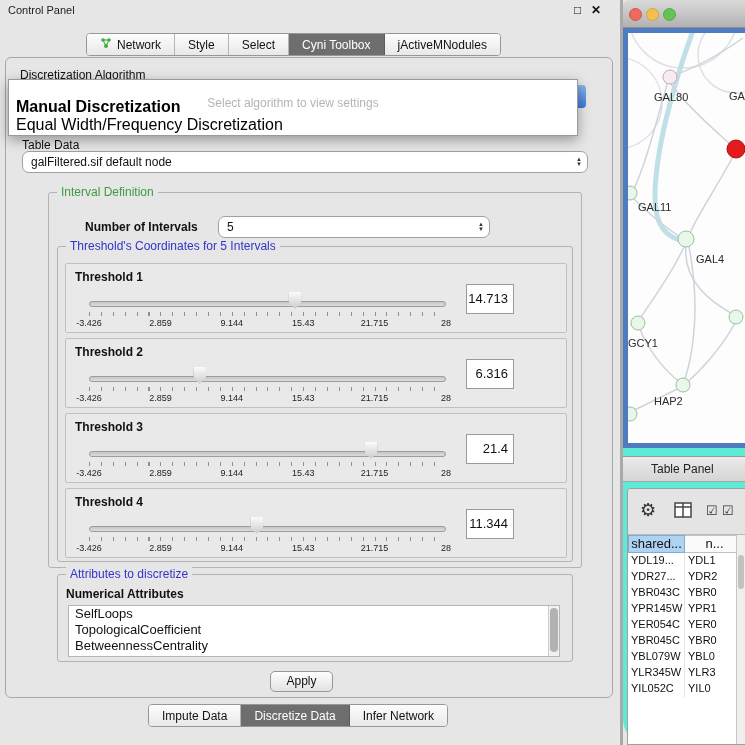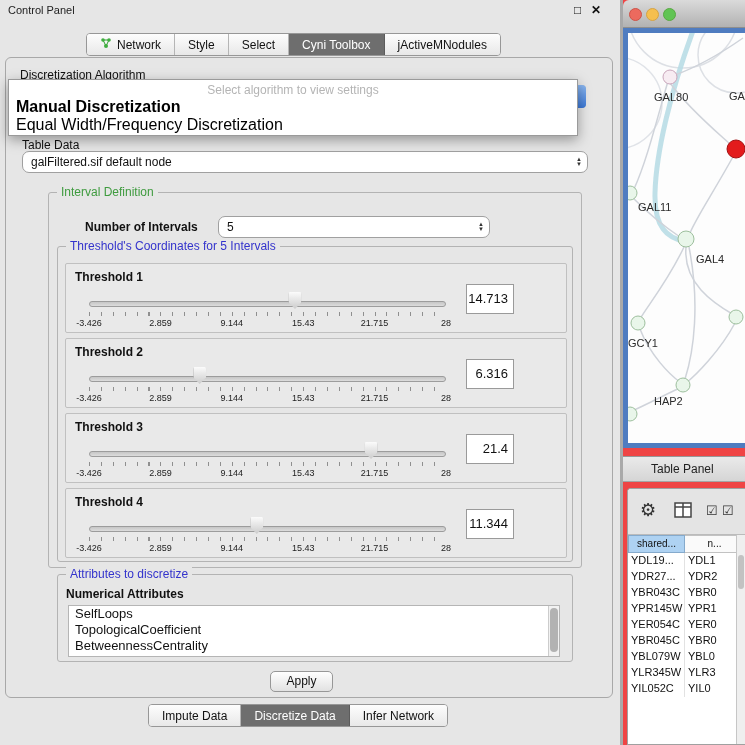--- a/index.html
+++ b/index.html
@@ -32,21 +32,21 @@
   .algo-label { position:absolute; left:20px; top:68px; font-size:12px; z-index:1; }
   .algo-field { position:absolute; left:20px; top:85px; width:566px; height:23px; background:#fff;
                 border:1px solid #a0a0a0; border-radius:4px; z-index:1; }
   .algo-cap { position:absolute; left:560px; top:85px; width:26px; height:23px; z-index:2;
               border-radius:0 4px 4px 0; background:linear-gradient(#8ab6f0,#3c79d8);
               display:flex; flex-direction:column; align-items:center; justify-content:center;
               color:#fff; font-size:6px; line-height:6px; }
 
   .algo-menu { position:absolute; left:8px; top:79px; width:570px; height:57px; background:#fff;
                border:1px solid #9a9a9a; box-shadow:0 4px 12px rgba(0,0,0,0.35); z-index:10; }
-  .menu-placeholder { text-align:center; color:#b4b4b4; font-size:12px; padding-top:3px; height:17px; }
+  .menu-placeholder { text-align:center; color:#b4b4b4; font-size:12px; padding-top:16px; height:17px; }
   .menu-item { font-size:16px; padding:1px 0 1px 7px; color:#000; height:18px; }
   .menu-item.bold { font-weight:bold; }
 
   .field-label { position:absolute; font-size:12px; }
   #table-data-label { left:22px; top:138px; }
 
   .combo { position:absolute; height:22px; background:#fff; border:1px solid #a0a0a0; border-radius:7px;
            display:flex; align-items:center; font-size:12px; }
   #table-data-combo { left:22px; top:151px; width:566px; }
   #intervals-combo { left:218px; top:216px; width:272px; }
@@ -89,21 +89,21 @@
   .attr-thumb { position:absolute; left:1px; top:2px; width:8px; height:44px; background:#b2b2b2; border-radius:4px; }
 
   .apply-btn { position:absolute; left:270px; top:671px; width:63px; height:21px; border:1px solid #979797;
                border-radius:5px; background:linear-gradient(#fefefe,#e2e2e2); font-size:12px;
                text-align:center; line-height:19px; }
 
   
   #divider { position:absolute; left:620px; top:0; width:3px; height:745px; background:#a9a9a9; }
 
   
-  #right-panel { position:absolute; left:623px; top:0; width:122px; height:745px; background:#ef4444; }
+  #right-panel { position:absolute; left:623px; top:0; width:122px; height:745px; background:#5eead4;border-radius:26px; }
 
   .mac-titlebar { position:absolute; left:0; top:0; width:100%; height:28px;
                   background:linear-gradient(#dadada,#b2b2b2); border-bottom:1px solid #8e8e8e;
                   border-top-left-radius:6px; }
   .light { position:absolute; top:8px; width:13px; height:13px; border-radius:50%; }
   .light.red { left:6px; background:#ec6a5e; border:1px solid #ce5247; }
   .light.yellow { left:23px; background:#f5bf4f; border:1px solid #d6a343; }
   .light.green { left:40px; background:#61c454; border:1px solid #58a942; }
 
   .net-frame { position:absolute; left:0; top:28px; width:122px; height:420px;
@@ -114,21 +114,21 @@
             font-size:12px; color:#222; line-height:25px; padding-left:28px; }
 
   .tp-body { position:absolute; left:4px; top:488px; width:118px; height:257px; background:#fff;
              border:1px solid #a0a0a0; border-right:none; border-top-left-radius:4px; overflow:hidden; }
   .tp-toolbar { position:absolute; left:0; top:0; width:100%; height:46px; background:#e4e4e4; border-bottom:1px solid #bbb; }
   .gear { position:absolute; left:12px; top:10px; font-size:18px; color:#333; }
   .cols-icon { position:absolute; left:46px; top:13px; }
   .cbx { position:absolute; top:14px; font-size:13px; color:#333; }
   .cbx.one { left:78px; } .cbx.two { left:94px; }
 
-  .thead { position:absolute; left:0; top:46px; width:100%; height:18px; display:flex; font-size:10px; }
+  .thead { position:absolute; left:0; top:46px; width:100%; height:18px; display:flex; font-size:13px; }
   .thc1 { width:57px; background:#aed2f2; border:1px solid #85aacc; text-align:center; line-height:16px; overflow:hidden; }
   .thc2 { flex:1; background:#fafafa; border:1px solid #c2c2c2; border-left:none; text-align:center; line-height:16px; overflow:hidden; }
 
   .trows { position:absolute; left:0; top:64px; width:100%; }
   .trow { display:flex; height:16px; font-size:11px; }
   .tc1 { width:57px; padding:1px 0 0 3px; border-right:1px solid #e2e2e2; white-space:nowrap; overflow:hidden; }
   .tc2 { flex:1; padding:1px 0 0 3px; white-space:nowrap; overflow:hidden; }
 
   .tp-scroll { position:absolute; right:0; top:46px; bottom:0; width:9px; background:#efefef; border-left:1px solid #c6c6c6; }
   .tp-thumb { position:absolute; left:1px; top:20px; width:6px; height:34px; background:#c2c2c2; border-radius:3px; }

